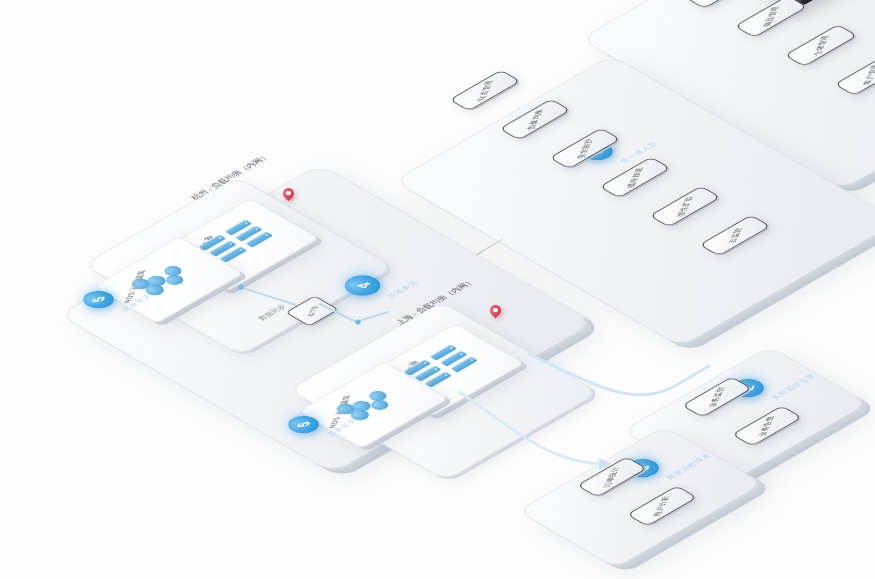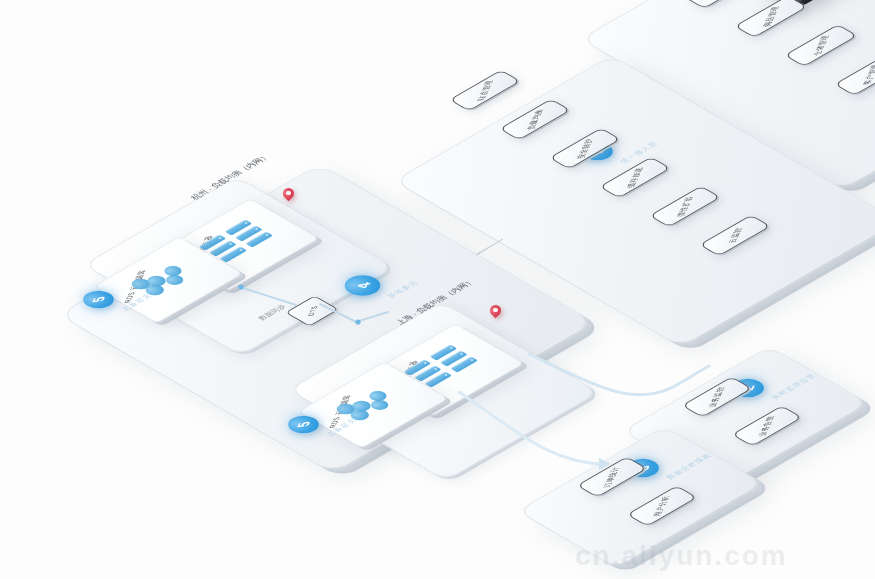--- a/index.html
+++ b/index.html
@@ -311,15 +311,14 @@
       <path d="M4 24 C70 56 110 78 150 56 C168 46 176 40 184 36" stroke="#d3e5f1" stroke-width="3" fill="none" stroke-linecap="round"></path>
     </svg>
   </div>
   <div class="flow" style="left:455px;top:380px;">
     <svg width="190" height="110" viewBox="0 0 190 110">
       <path d="M4 12 C60 50 96 84 150 84" stroke="#dbeaf4" stroke-width="3" fill="none" stroke-linecap="round"></path>
       <path d="M144 78 L156 84 L144 90 Z" fill="#cfe3f0"></path>
     </svg>
   </div>
 
-  <div class="wm" style="left:575px;top:540px;font-size:28px;">cn.aliyun.com</div>
 
 </div>
 
 </body></html>

